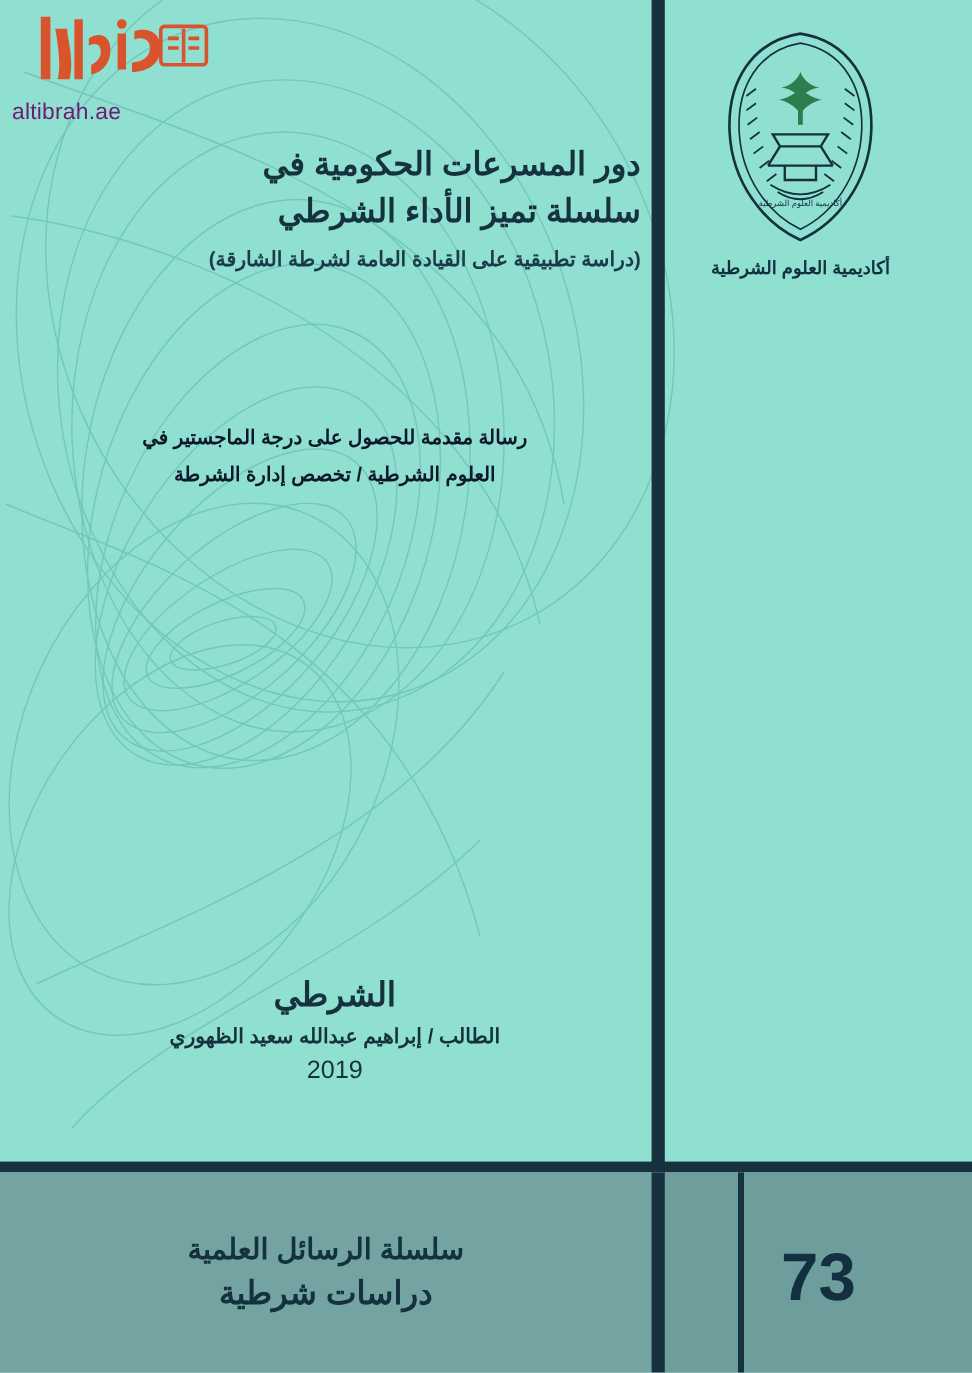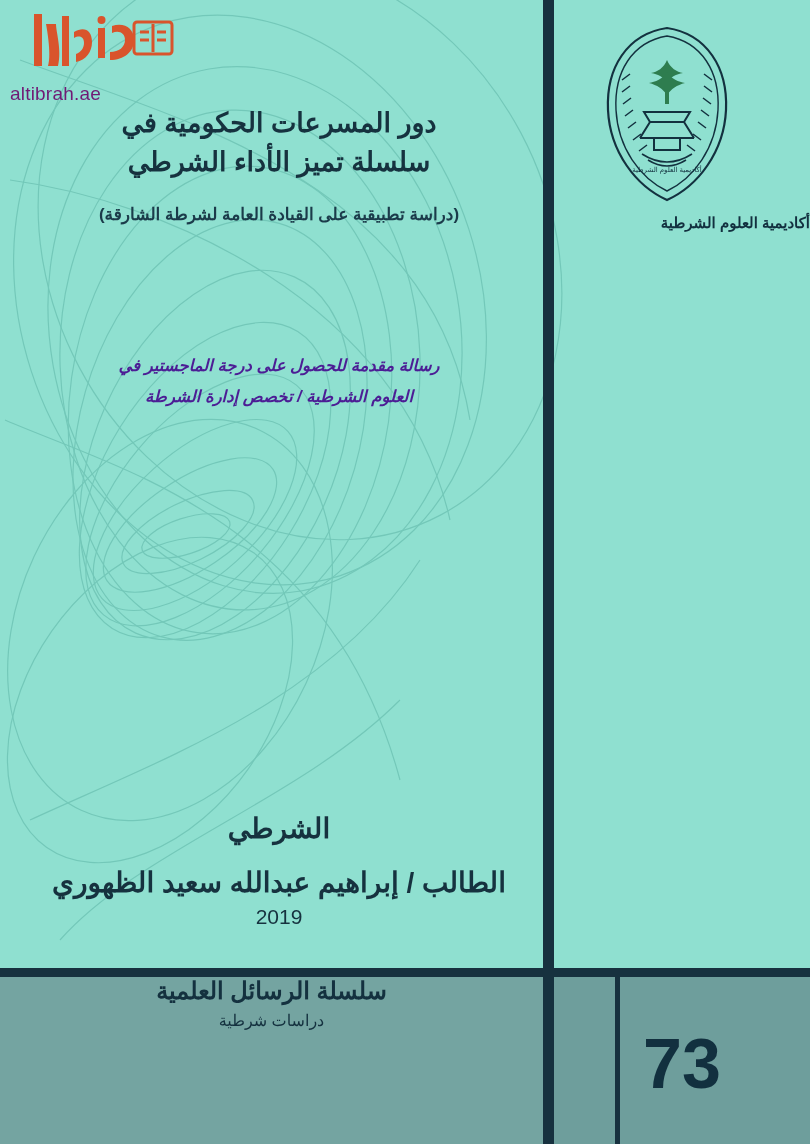--- a/index.html
+++ b/index.html
@@ -94,69 +94,68 @@
     letter-spacing: 0.2px;
     text-align: left;
   }
 
   
   .emblem-wrap {
     position: absolute;
     top: 20px;
     right: 0;
     width: 286px;
-    text-align: right;
+    text-align: center;
   }
   .emblem {
     width: 150px;
     height: 190px;
     margin: 0 auto;
     display: block;
   }
   .emblem-caption {
     margin-top: 4px;
     font-size: 15px;
     font-weight: bold;
     color: #12303f;
     direction: rtl;
   }
 
   
   .title-block {
     position: absolute;
-    top: 104px;
+    top: 118px;
     right: 276px;
     left: 24px;
-    text-align: center;
+    text-align: right;
     direction: rtl;
     color: #16323f;
   }
   .title-line {
     font-size: 27px;
     font-weight: bold;
     line-height: 1.45;
     letter-spacing: 0.2px;
   }
   .subtitle-line {
-    margin-top: 22px;
+    margin-top: 10px;
     font-size: 17px;
     font-weight: bold;
     color: #1b3b4a;
   }
 
   
   .degree-block {
     position: absolute;
     top: 350px;
     right: 276px;
     left: 24px;
     text-align: center;
     direction: rtl;
-    color: #4c1d95;
-    font-style: italic;
+    color: #0f172a;
   }
   .degree-line {
     font-size: 16.5px;
     line-height: 1.85;
     font-weight: bold;
   }
 
   
   .author-block {
     position: absolute;
@@ -166,22 +165,22 @@
     text-align: center;
     direction: rtl;
     color: #16323f;
   }
   .author-label {
     font-size: 28px;
     font-weight: bold;
     letter-spacing: 1px;
   }
   .author-name {
-    margin-top: 21px;
-    font-size: 28px;
+    margin-top: 8px;
+    font-size: 17px;
     font-weight: bold;
   }
   .author-year {
     margin-top: 6px;
     font-size: 21px;
     font-weight: normal;
     direction: ltr;
   }
 
   
@@ -194,20 +193,21 @@
     background: #73a3a0;
   }
   .footer-left-panel {
     position: absolute;
     top: 977px;
     right: 267px;
     left: 0;
     height: 167px;
     background: #74a4a1;
     display: flex;
+    align-items: center;
     justify-content: center;
   }
   .footer-right-panel {
     position: absolute;
     top: 977px;
     right: 0;
     width: 256px;
     height: 167px;
     background: #6e9e9c;
     display: flex;
@@ -219,25 +219,25 @@
     direction: rtl;
     color: #14313f;
   }
   .footer-series-main {
     font-size: 24px;
     font-weight: bold;
     letter-spacing: 0.4px;
   }
   .footer-series-sub {
     margin-top: 6px;
-    font-size: 16px;
-    font-weight: normal;
+    font-size: 27px;
+    font-weight: bold;
   }
   .footer-number {
-    font-size: 70px;
+    font-size: 56px;
     font-weight: bold;
     color: #12303f;
     direction: ltr;
     line-height: 1;
     margin-top: 6px;
   }
 </style>
 </head>
 <body>
 

